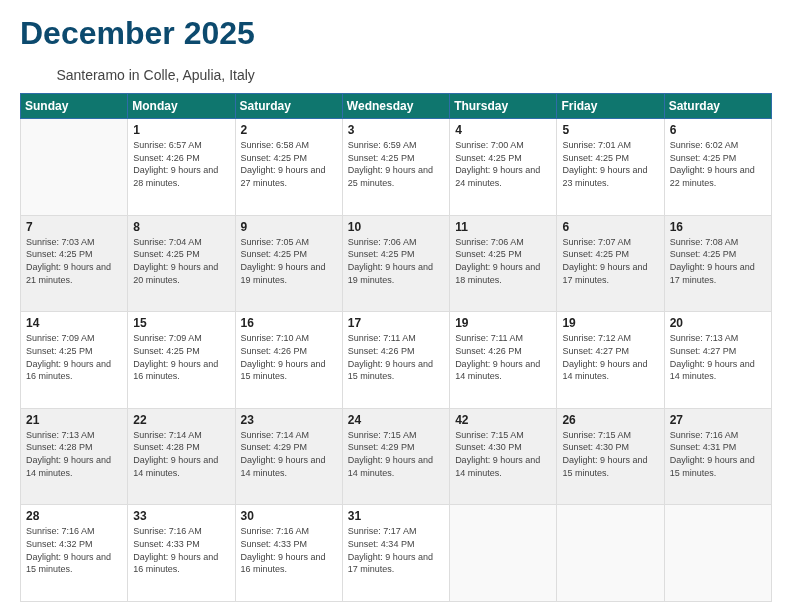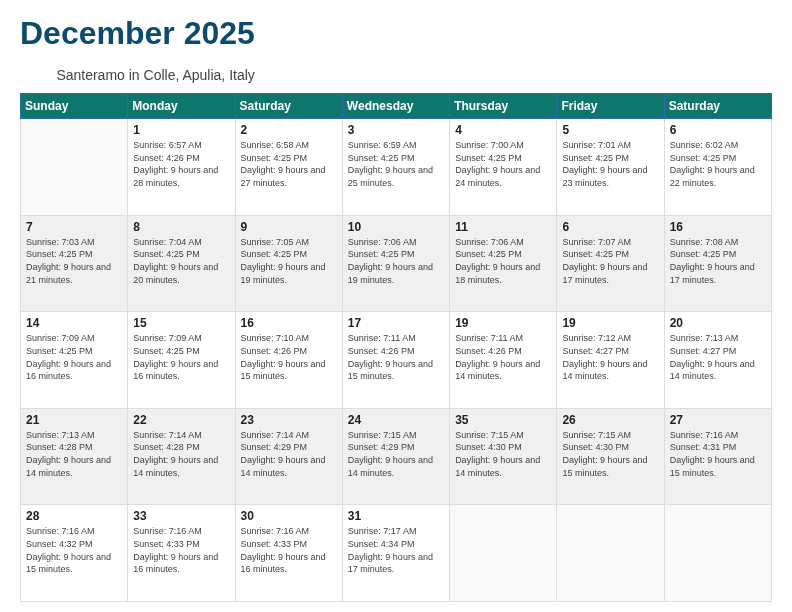--- a/index.html
+++ b/index.html
@@ -224,21 +224,21 @@
           </td>
           <td>
             <span class="day-number">23</span>
             <div class="day-info"><span>Sunrise: 7:14 AM</span><br><span>Sunset: 4:29 PM</span><br><span>Daylight: 9 hours and 14 minutes.</span></div>
           </td>
           <td>
             <span class="day-number">24</span>
             <div class="day-info"><span>Sunrise: 7:15 AM</span><br><span>Sunset: 4:29 PM</span><br><span>Daylight: 9 hours and 14 minutes.</span></div>
           </td>
           <td>
-            <span class="day-number">35</span>
+            <span class="day-number">42</span>
             <div class="day-info"><span>Sunrise: 7:15 AM</span><br><span>Sunset: 4:30 PM</span><br><span>Daylight: 9 hours and 14 minutes.</span></div>
           </td>
           <td>
             <span class="day-number">26</span>
             <div class="day-info"><span>Sunrise: 7:15 AM</span><br><span>Sunset: 4:30 PM</span><br><span>Daylight: 9 hours and 15 minutes.</span></div>
           </td>
           <td>
             <span class="day-number">27</span>
             <div class="day-info"><span>Sunrise: 7:16 AM</span><br><span>Sunset: 4:31 PM</span><br><span>Daylight: 9 hours and 15 minutes.</span></div>
           </td>

